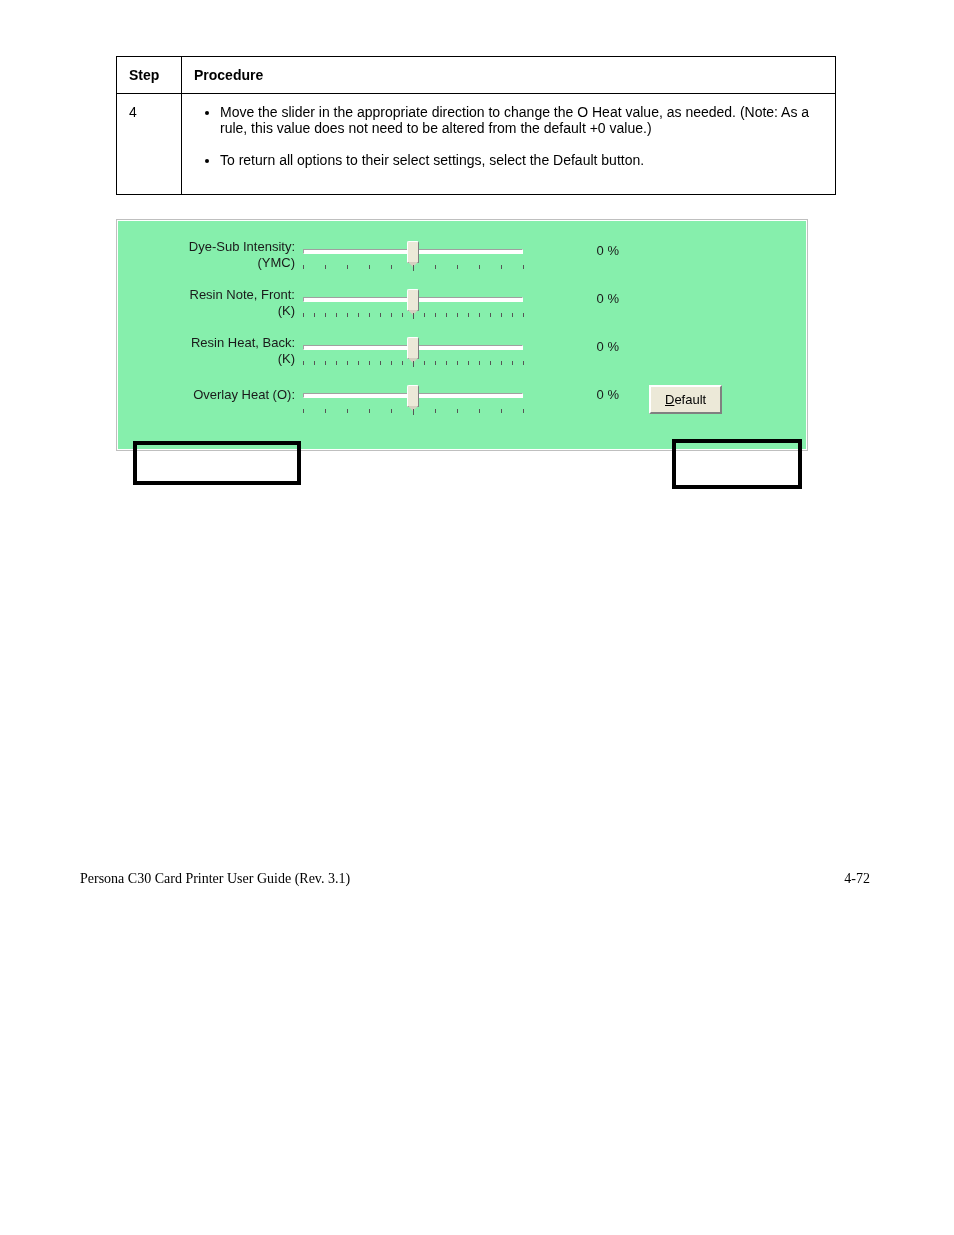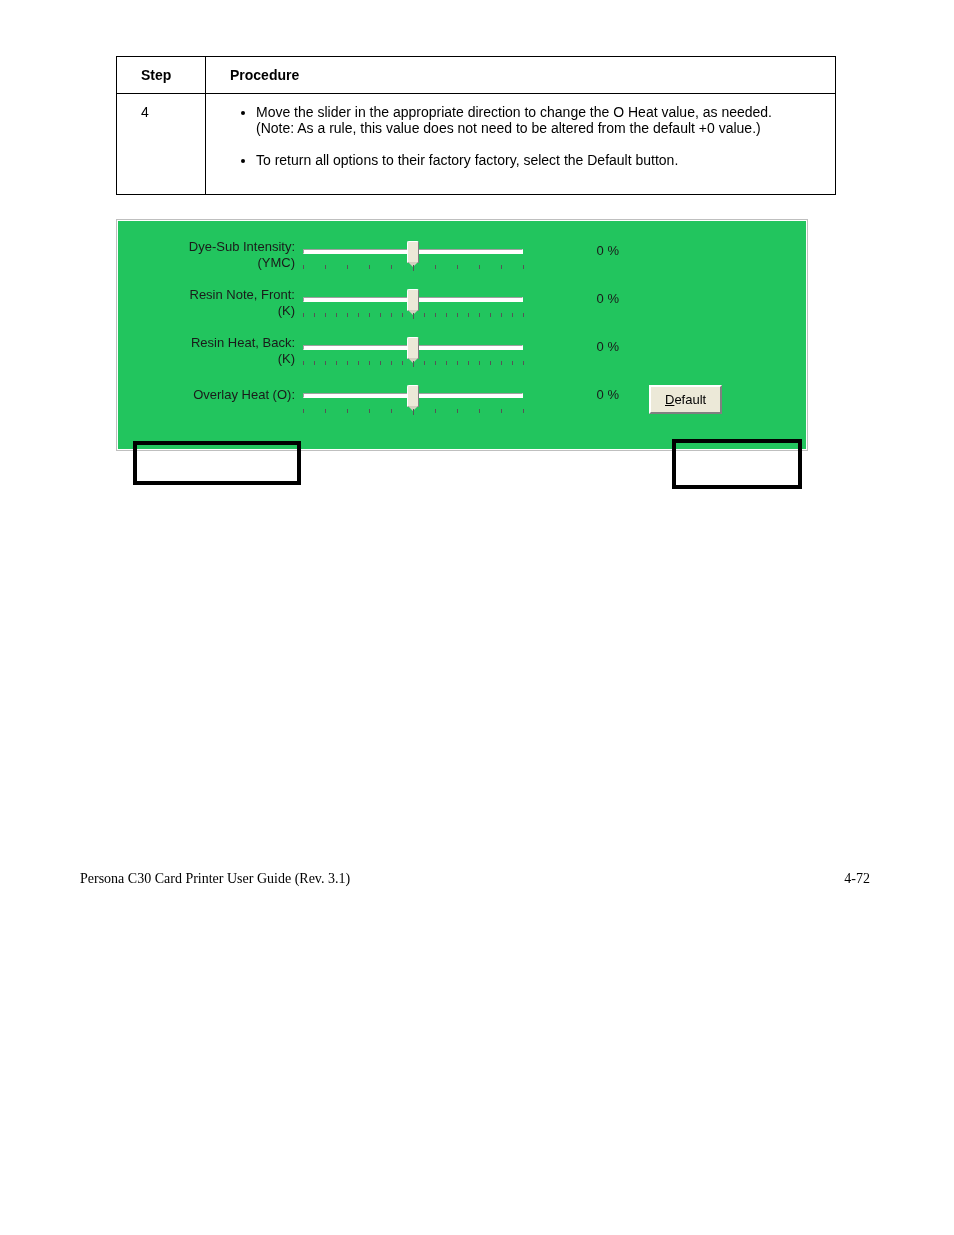--- a/index.html
+++ b/index.html
@@ -24,21 +24,21 @@
     font-weight: bold;
     margin-bottom: 18px;
   }
   table.proc {
     border-collapse: collapse;
     width: 720px;
     margin-left: 36px;
   }
   table.proc th, table.proc td {
     border: 1px solid #000;
-    padding: 10px 24px;
+    padding: 10px 12px;
     font-size: 14px;
     vertical-align: top;
     text-align: left;
   }
   table.proc th {
     font-weight: bold;
   }
   table.proc td.step {
     width: 40px;
     text-align: left;
@@ -53,21 +53,21 @@
 
   
   .ui-wrap {
     margin-top: 24px;
     margin-left: 36px;
     width: 690px;
     border: 1px solid #bfbfbf;
     position: relative;
   }
   .ui-panel {
-    background: #22c55e;
+    background: #86efac;
     padding: 18px 12px 18px 12px;
     position: relative;
     font-family: Tahoma, "MS Sans Serif", Arial, sans-serif;
     font-size: 13px;
     color: #1a1a1a;
     border: 1px solid #ffffff;
   }
   .row {
     display: flex;
     align-items: flex-start;
@@ -200,21 +200,21 @@
         <th>Step</th>
         <th>Procedure</th>
       </tr>
     </thead>
     <tbody>
       <tr>
         <td class="step">4</td>
         <td>
           <ul class="proc-list">
             <li>Move the slider in the appropriate direction to change the O Heat value, as needed. (Note: As a rule, this value does not need to be altered from the default +0 value.)</li>
-            <li>To return all options to their factory factory, select the Default button.</li>
+            <li>To return all options to their select settings, select the Default button.</li>
           </ul>
         </td>
       </tr>
     </tbody>
   </table>
 
   <div class="ui-wrap">
     <div class="ui-panel">
 
       <div class="row">

